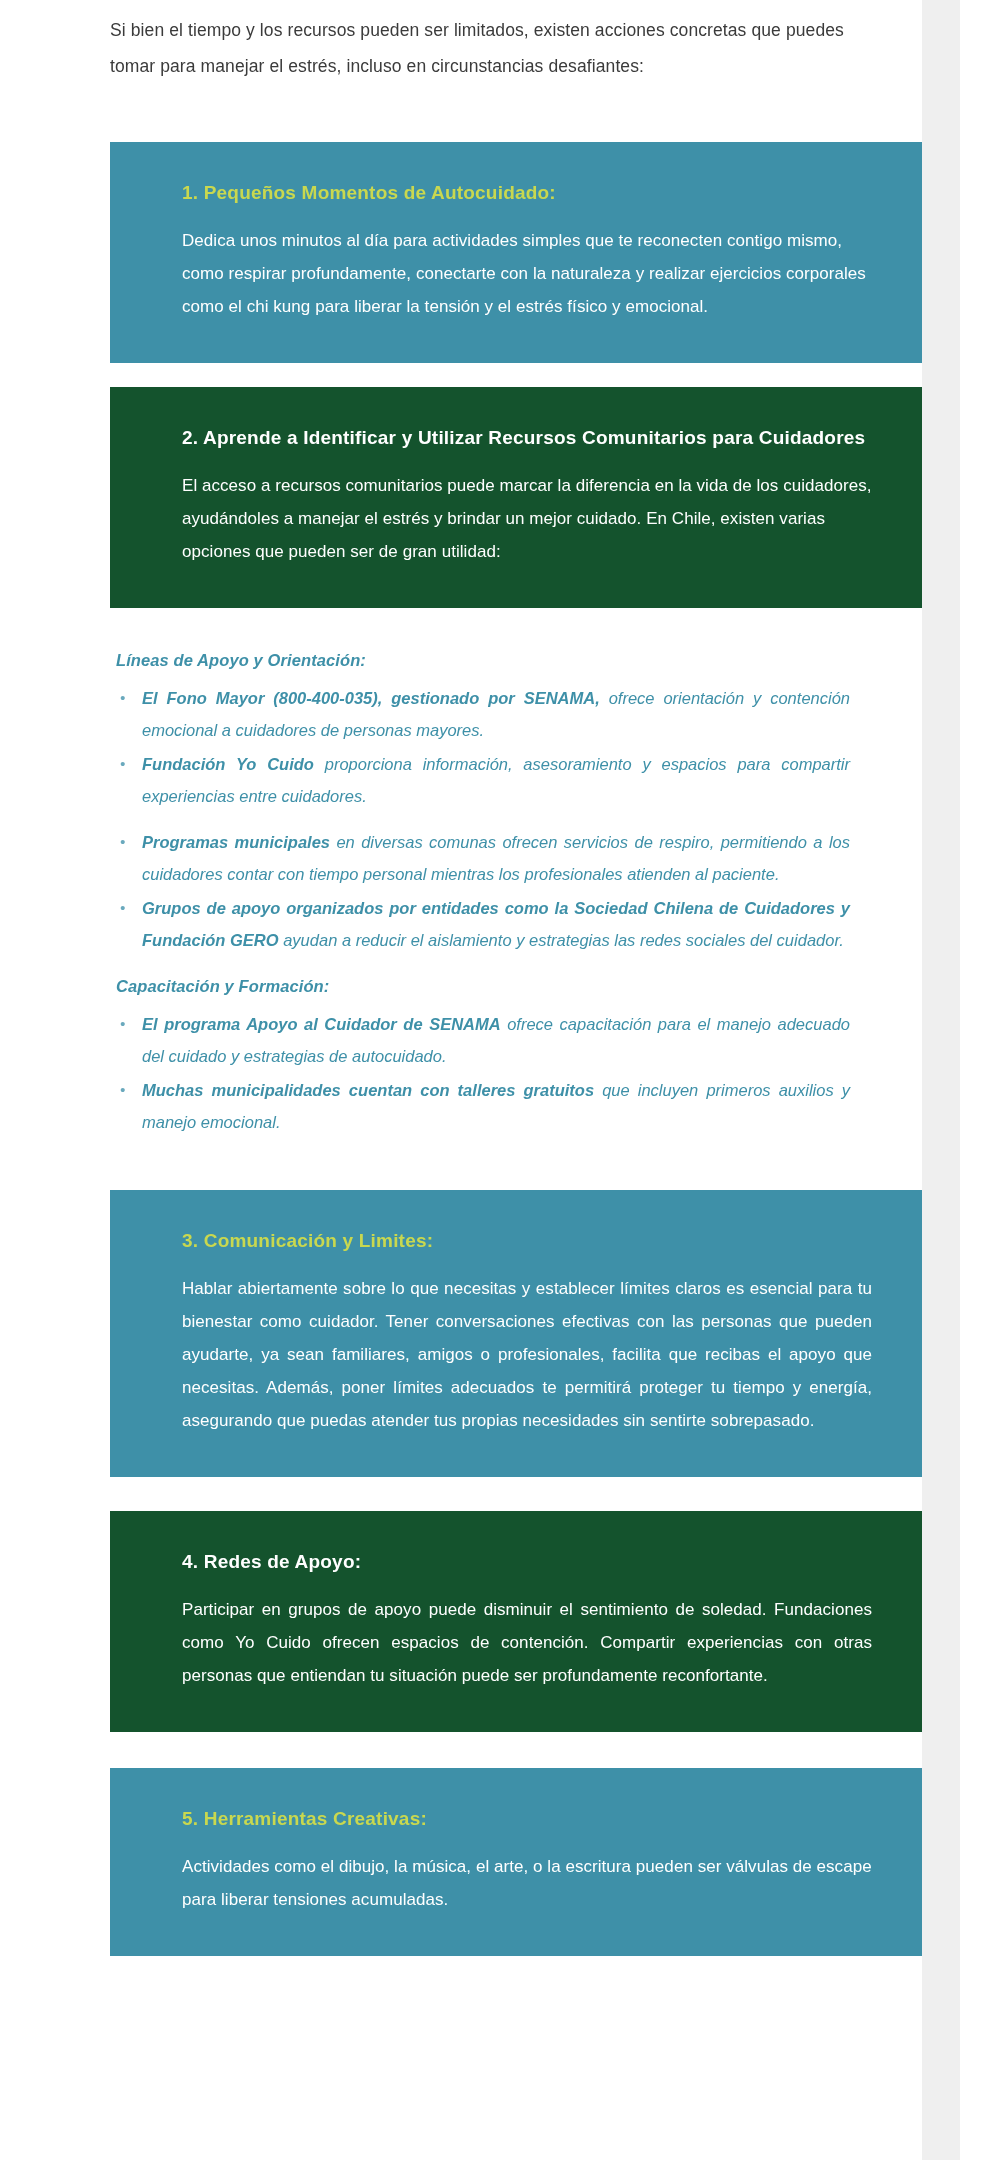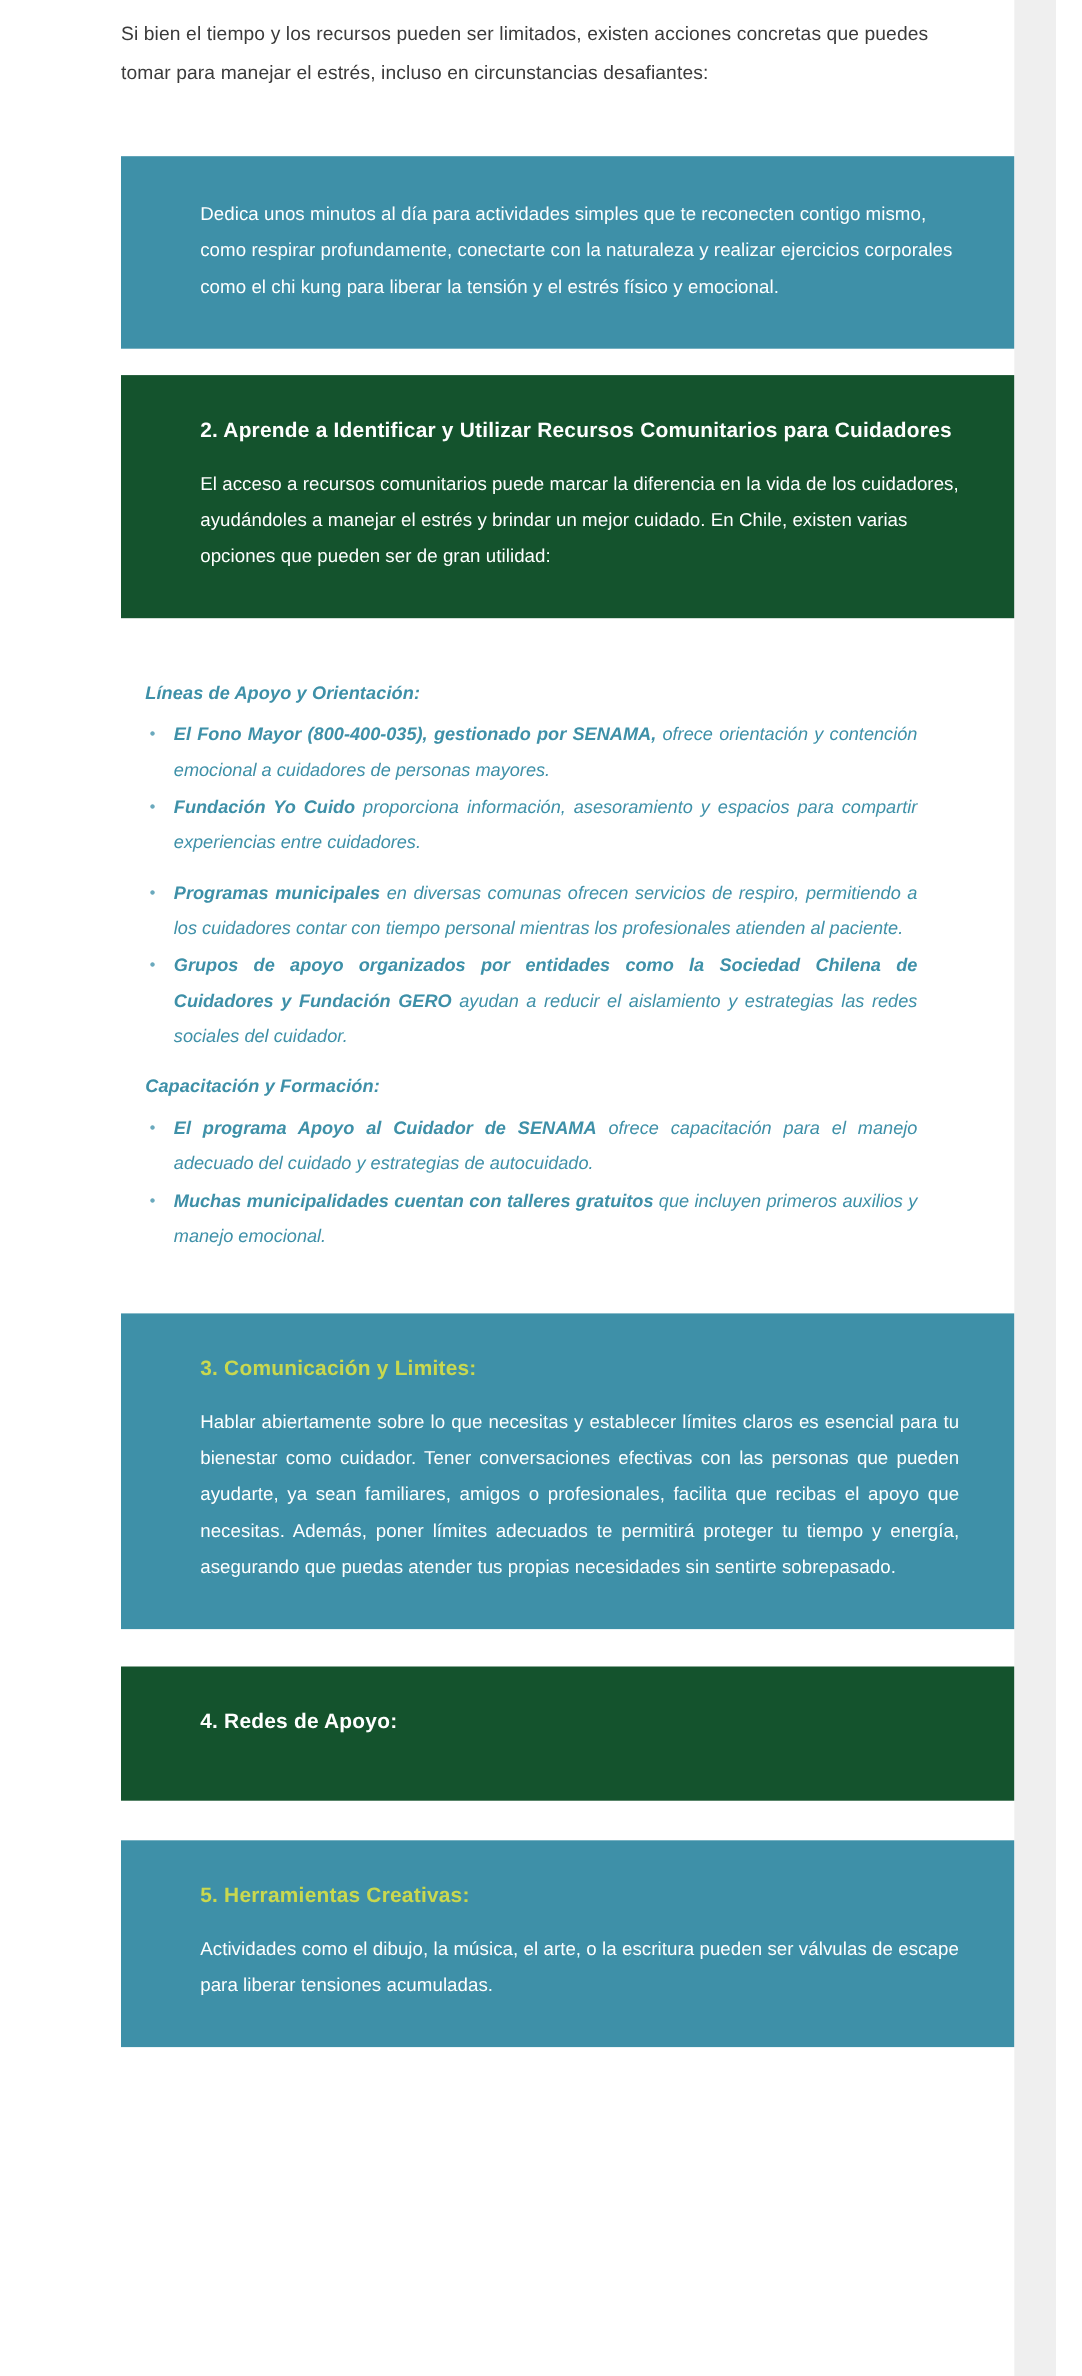--- a/index.html
+++ b/index.html
@@ -91,21 +91,21 @@
   .sp-1 { height: 24px; }
   .sp-2 { height: 36px; }
   .sp-3 { height: 38px; }
   .sp-4 { height: 34px; }
   .sp-5 { height: 36px; }
   .sp-top { height: 58px; }
 
   
   .resources {
     padding: 0 110px 0 116px;
-    margin: 16px;
+    margin: 0;
   }
   .res-group { margin: 0 0 6px 0; }
   .res-heading {
     margin: 0 0 6px 0;
     font-size: 16.5px;
     font-style: italic;
     font-weight: bold;
     color: #3e90a8;
     line-height: 32px;
     letter-spacing: 0.1px;
@@ -147,20 +147,21 @@
   <div class="gutter"></div>
   <div class="gutter-inner"></div>
 
   <div class="content">
 
     <p class="intro">Si bien el tiempo y los recursos pueden ser limitados, existen acciones concretas que puedes tomar para manejar el estrés, incluso en circunstancias desafiantes:</p>
 
     <div class="sp-top"></div>
 
     <section class="block teal">
+      <h2 class="block-title">1. Pequeños Momentos de Autocuidado:</h2>
       <p class="block-body">Dedica unos minutos al día para actividades simples que te reconecten contigo mismo, como respirar profundamente, conectarte con la naturaleza y realizar ejercicios corporales como el chi kung para liberar la tensión y el estrés físico y emocional.</p>
     </section>
 
     <div class="sp-1"></div>
 
     <section class="block green">
       <h2 class="block-title">2. Aprende a Identificar y Utilizar Recursos Comunitarios para Cuidadores</h2>
       <p class="block-body">El acceso a recursos comunitarios puede marcar la diferencia en la vida de los cuidadores, ayudándoles a manejar el estrés y brindar un mejor cuidado. En Chile, existen varias opciones que pueden ser de gran utilidad:</p>
     </section>
 
@@ -197,20 +198,21 @@
 
     <section class="block teal">
       <h2 class="block-title">3. Comunicación y Limites:</h2>
       <p class="block-body just">Hablar abiertamente sobre lo que necesitas y establecer límites claros es esencial para tu bienestar como cuidador. Tener conversaciones efectivas con las personas que pueden ayudarte, ya sean familiares, amigos o profesionales, facilita que recibas el apoyo que necesitas. Además, poner límites adecuados te permitirá proteger tu tiempo y energía, asegurando que puedas atender tus propias necesidades sin sentirte sobrepasado.</p>
     </section>
 
     <div class="sp-4"></div>
 
     <section class="block green">
       <h2 class="block-title">4. Redes de Apoyo:</h2>
+      <p class="block-body just">Participar en grupos de apoyo puede disminuir el sentimiento de soledad. Fundaciones como Yo Cuido ofrecen espacios de contención. Compartir experiencias con otras personas que entiendan tu situación puede ser profundamente reconfortante.</p>
     </section>
 
     <div class="sp-5"></div>
 
     <section class="block teal">
       <h2 class="block-title">5. Herramientas Creativas:</h2>
       <p class="block-body">Actividades como el dibujo, la música, el arte, o la escritura pueden ser válvulas de escape para liberar tensiones acumuladas.</p>
     </section>
 
   </div>

